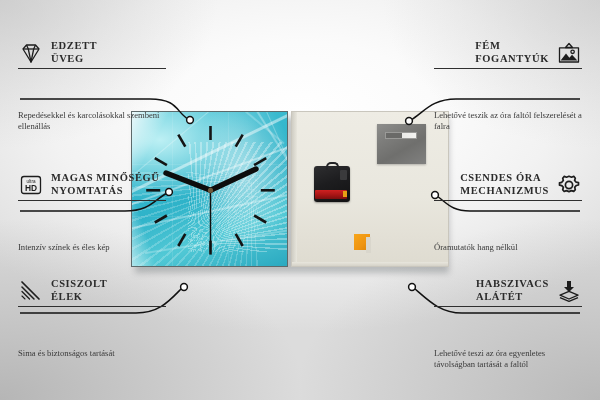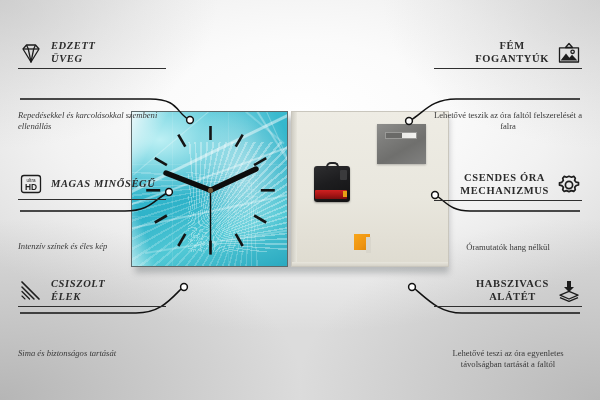--- a/index.html
+++ b/index.html
@@ -133,23 +133,23 @@
     font-family:"Liberation Serif", serif;
     font-size: 10.5px; font-weight: bold; letter-spacing: .6px;
     color:#2b2b2b; line-height: 12.5px; text-transform: uppercase;
   }
   .co-rule { height:1px; background:#2f2f2f; margin:3px 0 4px; }
   .co-desc {
     font-family:"Liberation Serif", serif;
     font-size: 8.6px; color:#3a3a3a; line-height: 10.6px; margin-top: 41px;
   }
   .left .co-head { justify-content: flex-start; }
-  .left .co-title, .left .co-desc { text-align: left; font-style: italic; }
+  .left .co-title, .left .co-desc { text-align: left; }
   .right .co-head { justify-content: flex-end; }
-  .right .co-title, .right .co-desc { text-align: center; }
+  .right .co-title, .right .co-desc { text-align: left; }
   .ico { width:26px; height:24px; flex: 0 0 26px; display:block; }
 
   svg.links { position:absolute; left:0; top:0; width:600px; height:400px; pointer-events:none; }
 </style>
 </head>
 <body>
 
 <div id="stage">
 
   <div id="vig-tl"></div>
@@ -253,20 +253,21 @@
 
   <div class="callout left" style="left:18px; top:172px; width:148px;">
     <div class="co-head">
       <svg class="ico" viewBox="0 0 26 24">
         <rect x="3.5" y="3.5" width="19" height="17" rx="2.5" fill="none" stroke="#1d1d1d" stroke-width="1.3"></rect>
         <text x="13" y="10.2" text-anchor="middle" font-family="Liberation Sans, sans-serif" font-size="4.6" fill="#1d1d1d">ultra</text>
         <text x="13" y="17.6" text-anchor="middle" font-family="Liberation Sans, sans-serif" font-size="8.4" font-weight="bold" fill="#1d1d1d">HD</text>
       </svg>
       <div>
         <div class="co-title">MAGAS MINŐSÉGŰ</div>
+        <div class="co-title">NYOMTATÁS</div>
       </div>
     </div>
     <div class="co-rule"></div>
     <div class="co-desc">Intenzív színek és éles kép</div>
   </div>
 
   <div class="callout left" style="left:18px; top:278px; width:148px;">
     <div class="co-head">
       <svg class="ico" viewBox="0 0 26 24">
         <g stroke="#1d1d1d" stroke-linecap="round">

